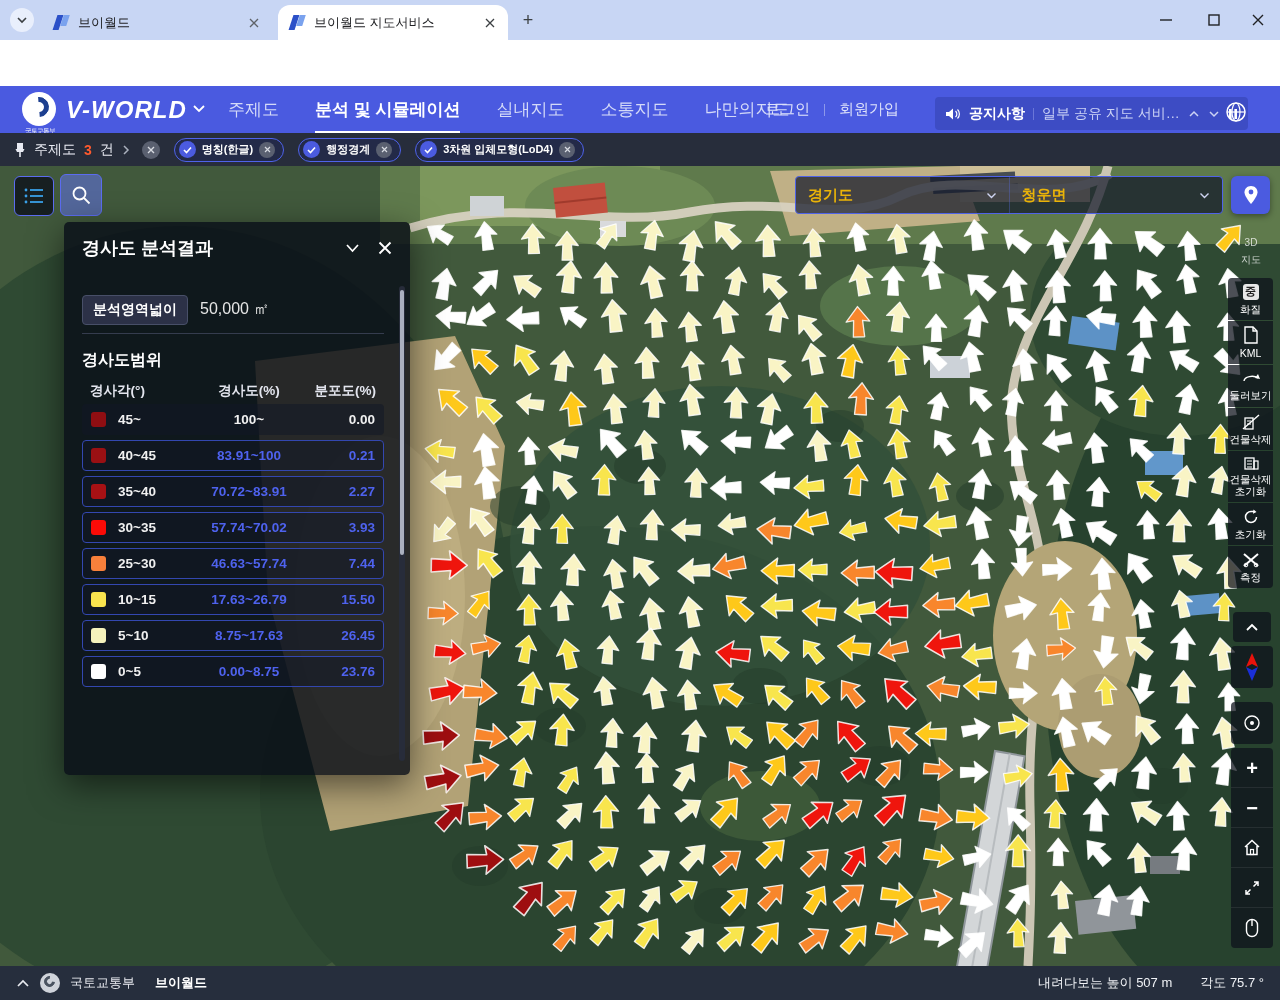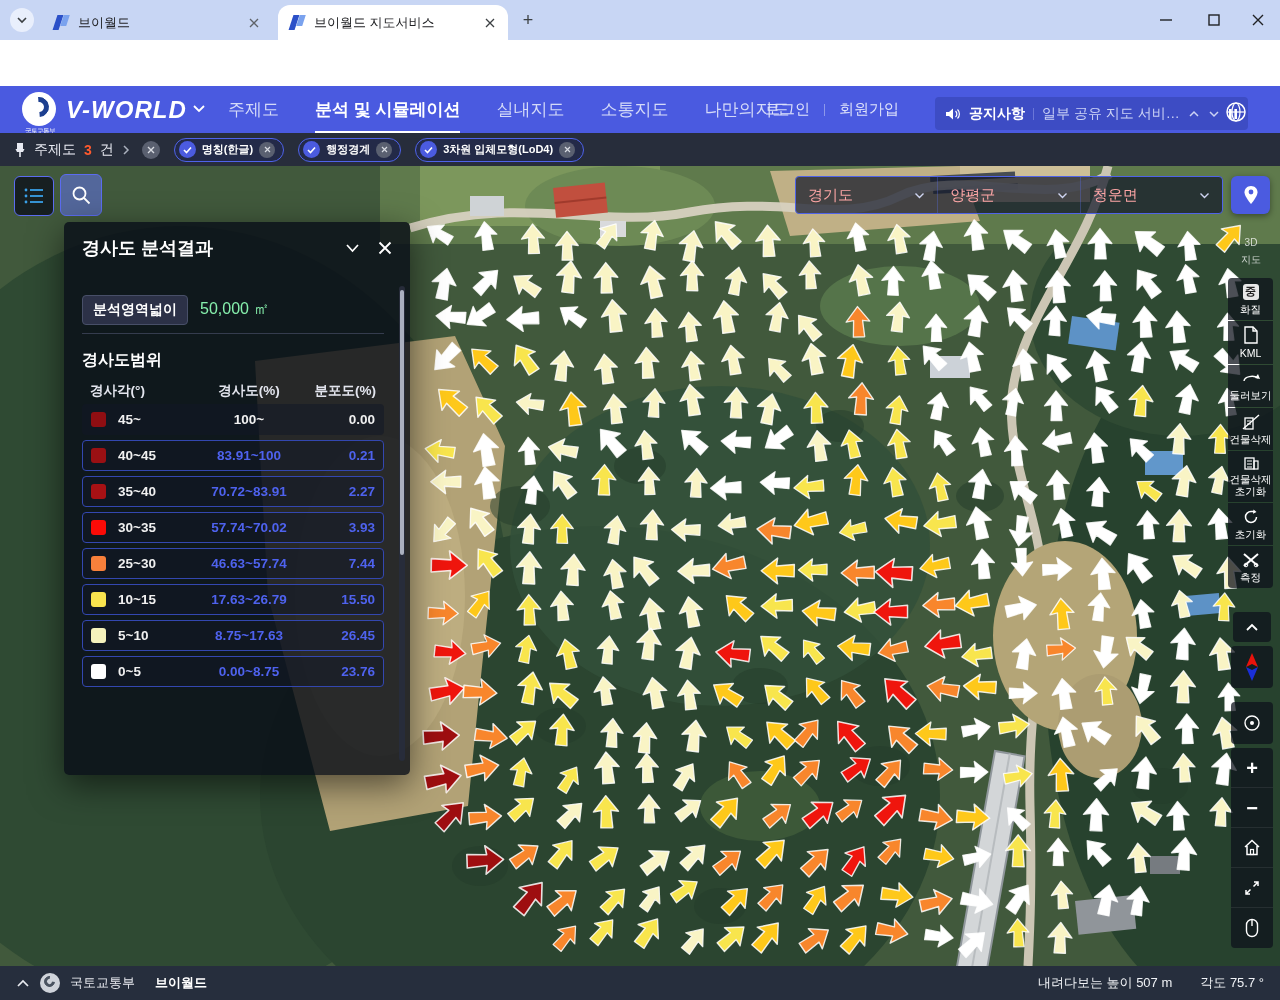--- a/index.html
+++ b/index.html
@@ -71,39 +71,39 @@
   #btn-list { left:14px; top:10px; }
   #btn-search { left:60px; top:8px; width:42px; height:42px; background:rgba(99,115,233,0.55); }
 
   
   #panel { left:64px; top:56px; width:346px; height:553px; background:rgba(9,13,23,0.82); border-radius:5px; box-shadow:0 10px 34px rgba(0,0,0,0.55); color:#fff; }
   #panel-head { position:absolute; left:0; top:0; right:0; height:52px; display:flex; align-items:center; padding:0 18px; }
   #panel-title { font-size:18px; font-weight:bold; }
   #panel-head .hicons { margin-left:auto; display:flex; gap:18px; align-items:center; }
   #area-row { position:absolute; left:18px; top:64px; right:26px; height:48px; display:flex; align-items:center; gap:12px; border-bottom:1px solid #353c4e; }
   #area-badge { background:#2c3147; border:1px solid #484f68; border-radius:4px; padding:5px 10px; font-size:14px; font-weight:bold; color:#fff; }
-  #area-value { font-size:16px; color:#86efac; }
+  #area-value { font-size:16px; color:#e5e5e5; }
   #range-title { position:absolute; left:18px; top:128px; font-size:16px; font-weight:bold;text-align:center; }
   #slope-table { position:absolute; left:18px; top:156px; right:26px; }
   #slope-headers { display:flex; align-items:center; height:26px; font-size:13.5px; font-weight:bold; color:#e3e5ee; padding:0 8px; }
   #slope-headers .h0 { width:96px; } #slope-headers .h1 { flex:1; text-align:center; } #slope-headers .h2 { width:64px; text-align:right; }
   .srow { display:flex; align-items:center; height:31px; margin-bottom:5px; background:rgba(18,24,38,0.55); border-radius:4px; border:1px solid transparent; padding:0 8px; }
   .srow.hl { border-color:#3347b0; }
   .srow .sw { width:15px; height:15px; border-radius:3px; flex:0 0 15px; margin-right:12px; }
   .srow .a { width:69px; font-size:13.5px; font-weight:bold; color:#f0f0f0; }
   .srow .s { flex:1; text-align:center; font-size:13.5px; font-weight:bold; color:#4e62ee; }
   .srow .d { width:64px; text-align:right; font-size:13.5px; font-weight:bold; color:#4e62ee; }
   .srow.plain .s, .srow.plain .d { color:#f0f0f0; }
   #panel-scroll { position:absolute; right:5px; top:64px; width:6px; height:475px; background:#272c3a; border-radius:3px; }
   #panel-thumb { position:absolute; left:1px; top:4px; width:4px; height:265px; background:#aab0bf; border-radius:2px; }
 
   
   #regionbar { left:795px; top:10px; width:428px; height:38px; background:rgba(18,24,42,0.72); border:1.5px solid #4f63e8; border-radius:4px; display:flex; align-items:center; }
   .rsel { flex:1; display:flex; align-items:center; padding:0 12px; height:100%; }
-  .rsel .rtxt { font-size:15px; font-weight:normal; color:#fca5a5; flex:1; }
+  .rsel .rtxt { font-size:15px; font-weight:bold; color:#eab308; flex:1; }
   #btn-pin { left:1231px; top:10px; width:39px; height:38px; background:#4b5be0; border-radius:6px; display:flex; align-items:center; justify-content:center; box-shadow:0 2px 6px rgba(0,0,0,.4); }
 
   
   #lbl-3d { left:1228px; top:68px; width:46px; text-align:center; font-size:10px; color:rgba(255,255,255,0.75); line-height:17px; white-space:pre-line; }
   #toolcol { left:1228px; top:112px; width:45px; display:flex; flex-direction:column; gap:1px; }
   .tool { background:rgba(13,17,27,0.74); display:flex; flex-direction:column; align-items:center; justify-content:center; padding:5px 1px; min-height:42px; }
   .tool:first-child { border-radius:4px 4px 0 0; } .tool:last-child { border-radius:0 0 4px 4px; }
   .tool .tlabel { font-size:10.5px; color:#fff; margin-top:3px; text-align:center; line-height:12px; }
   .qbadge { width:16px; height:16px; background:#e8e8e8; color:#222; border-radius:3px; font-size:11px; font-weight:bold; display:flex; align-items:center; justify-content:center; }
 
@@ -2204,26 +2204,20 @@
       </div>
   </div>
 
   <div id="regionbar" class="abs">
     <div class="rsel" style="border-right:1px solid rgba(90,108,230,0.35);">
       <span class="rtxt">경기도</span>
       <svg width="11" height="7" viewBox="0 0 11 7">
           <polyline points="1.5,1.5 5.5,5.5 9.5,1.5" fill="none" stroke="#cfd5f2" stroke-width="1.4"></polyline>
         </svg>
     </div>
-    <div class="rsel" style="border-right:1px solid rgba(90,108,230,0.35);">
-      <span class="rtxt">양평군</span>
-      <svg width="11" height="7" viewBox="0 0 11 7">
-          <polyline points="1.5,1.5 5.5,5.5 9.5,1.5" fill="none" stroke="#cfd5f2" stroke-width="1.4"></polyline>
-        </svg>
-    </div>
     <div class="rsel">
       <span class="rtxt">청운면</span>
       <svg width="11" height="7" viewBox="0 0 11 7">
           <polyline points="1.5,1.5 5.5,5.5 9.5,1.5" fill="none" stroke="#cfd5f2" stroke-width="1.4"></polyline>
         </svg>
     </div>
   </div>
   <div id="btn-pin" class="abs">
     <svg width="16" height="20" viewBox="0 0 16 20">
         <path d="M8 1 C4 1 1.5 4 1.5 7.2 C1.5 11.5 8 19 8 19 C8 19 14.5 11.5 14.5 7.2 C14.5 4 12 1 8 1 Z" fill="#ffffff"></path>

